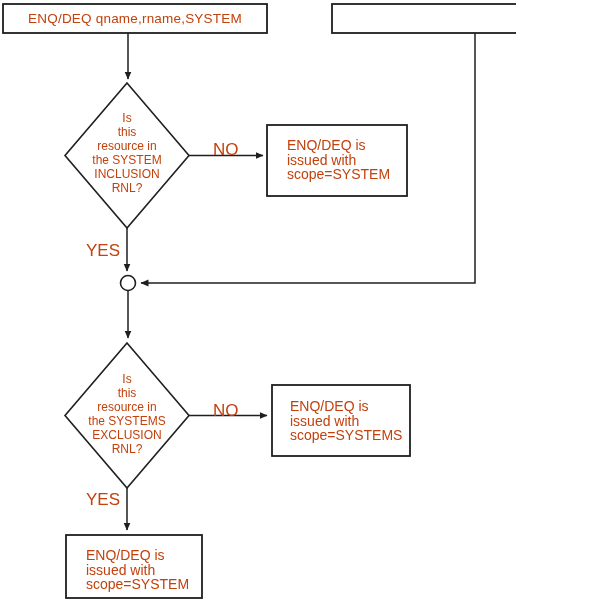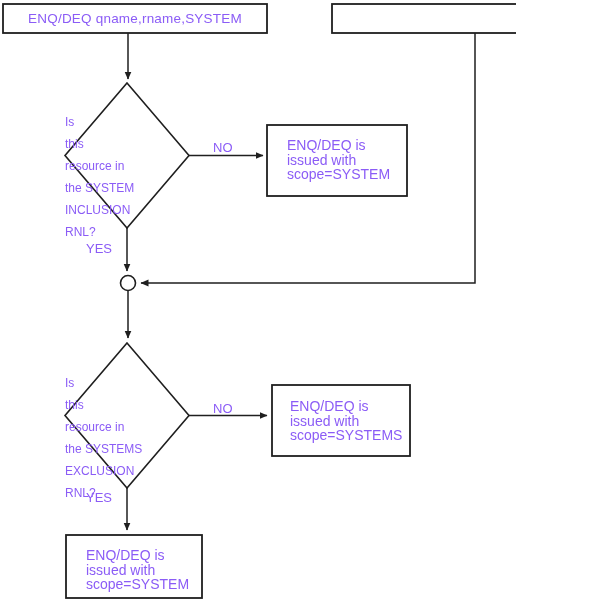--- a/index.html
+++ b/index.html
@@ -2,36 +2,36 @@
 <html><head>
 <meta charset="utf-8">
 <style>
   html, body { margin: 0; padding: 0; background: #ffffff; }
   .canvas {
     position: relative;
     width: 516px;
     height: 603px;
     background: #ffffff;
     font-family: "Liberation Sans", "DejaVu Sans", sans-serif;
-    color: #8b5cf6;
+    color: #c2410c;
     overflow: hidden;
   }
   .canvas > svg { position: absolute; left: 0; top: 0; }
   .txt { position: absolute; white-space: pre-line; }
   .entry {
     width: 264px; height: 29px;
     display: flex; align-items: center; justify-content: center;
     font-size: 13.5px; letter-spacing: 0.2px;
   }
   .question {
-    width: 124px; text-align: left;
-    font-size: 12px; line-height: 22px;
+    width: 124px; text-align: center;
+    font-size: 12px; line-height: 14px;
   }
   .result { font-size: 14px; line-height: 14.5px; text-align: left; }
-  .branch { font-size: 13px; }
+  .branch { font-size: 17px; }
 </style>
 </head>
 <body>
 
 <div class="canvas">
 
   <svg width="600" height="603" viewBox="0 0 600 603">
     <defs>
       <marker id="arrow" markerWidth="9" markerHeight="8" refX="7.5" refY="3.5" orient="auto" markerUnits="userSpaceOnUse">
         <path d="M0,0 L8,3.5 L0,7 Z" fill="#1f1f1f"></path>

